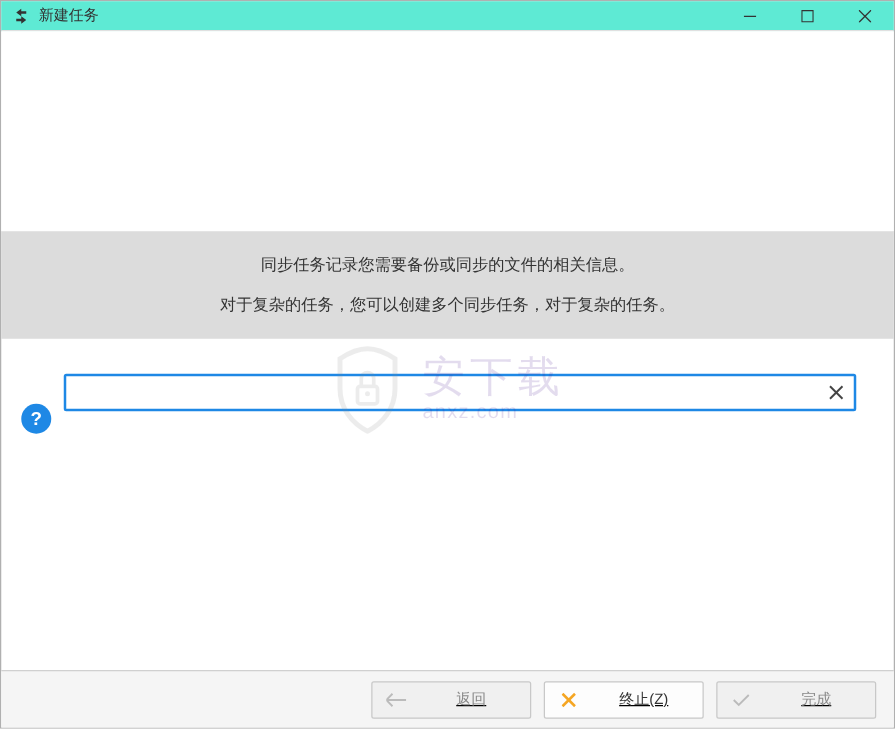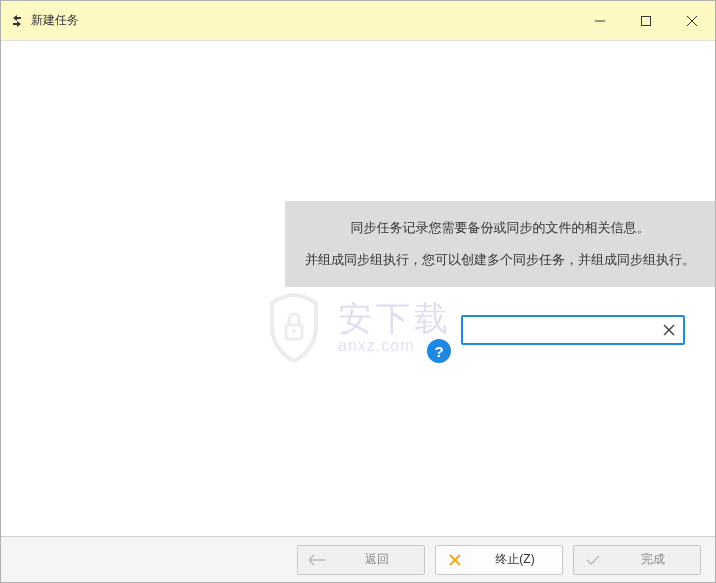--- a/index.html
+++ b/index.html
@@ -14,25 +14,25 @@
     }
     .window {
       width: 716px;
       height: 583px;
       border: 1px solid #b0b0b0;
       display: flex;
       flex-direction: column;
       background: #fff;
     }
     .titlebar {
-      height: 40px;
+      height: 24px;
       display: flex;
       align-items: center;
       padding: 0 0 0 8px;
-      background: #fef9c3;
+      background: #5eead4;
       border-bottom: 1px solid #e0e0e0;
     }
     .titlebar-icon {
       width: 16px;
       height: 16px;
       margin-right: 6px;
       display: flex;
       align-items: center;
       justify-content: center;
     }
@@ -53,21 +53,20 @@
       align-items: center;
       justify-content: center;
       cursor: pointer;
       color: #555;
     }
     .content {
       flex: 1;
       display: flex;
       flex-direction: column;
       position: relative;
-      align-items: flex-end;
     }
     .top-gap {
       height: 160px;
       background: #fff;
     }
     .info-band {
       background: #dcdcdc;
       padding: 18px 20px;
       text-align: center;
     }
@@ -172,20 +171,21 @@
     }
     .footer {
       height: 46px;
       border-top: 1px solid #d0d0d0;
       background: #f5f5f5;
       display: flex;
       align-items: center;
       justify-content: flex-end;
       padding: 0 14px;
       gap: 10px;
+      text-decoration: underline;
     }
     .footer-btn {
       height: 30px;
       min-width: 128px;
       border: 1px solid #c8c8c8;
       background: #f0f0f0;
       display: flex;
       align-items: center;
       padding: 0 10px;
       gap: 14px;
@@ -242,21 +242,21 @@
           </svg>
       </div>
     </div>
   </div>
 
   <div class="content">
     <div class="top-gap"></div>
 
     <div class="info-band">
       <div class="info-line1">同步任务记录您需要备份或同步的文件的相关信息。</div>
-      <div class="info-line2">并组成同步组执行，您可以创建多个同步任务，并组成同步组执行。</div>
+      <div class="info-line2">对于复杂的任务，您可以创建多个同步任务，对于复杂的任务。</div>
     </div>
 
     <div class="form-area">
       <div class="help-btn">
         <span>?</span>
       </div>
       <div class="input-row">
         <div class="text-input-wrap">
           <input class="text-input" type="text" value="" style="">
           <div class="clear-btn">

